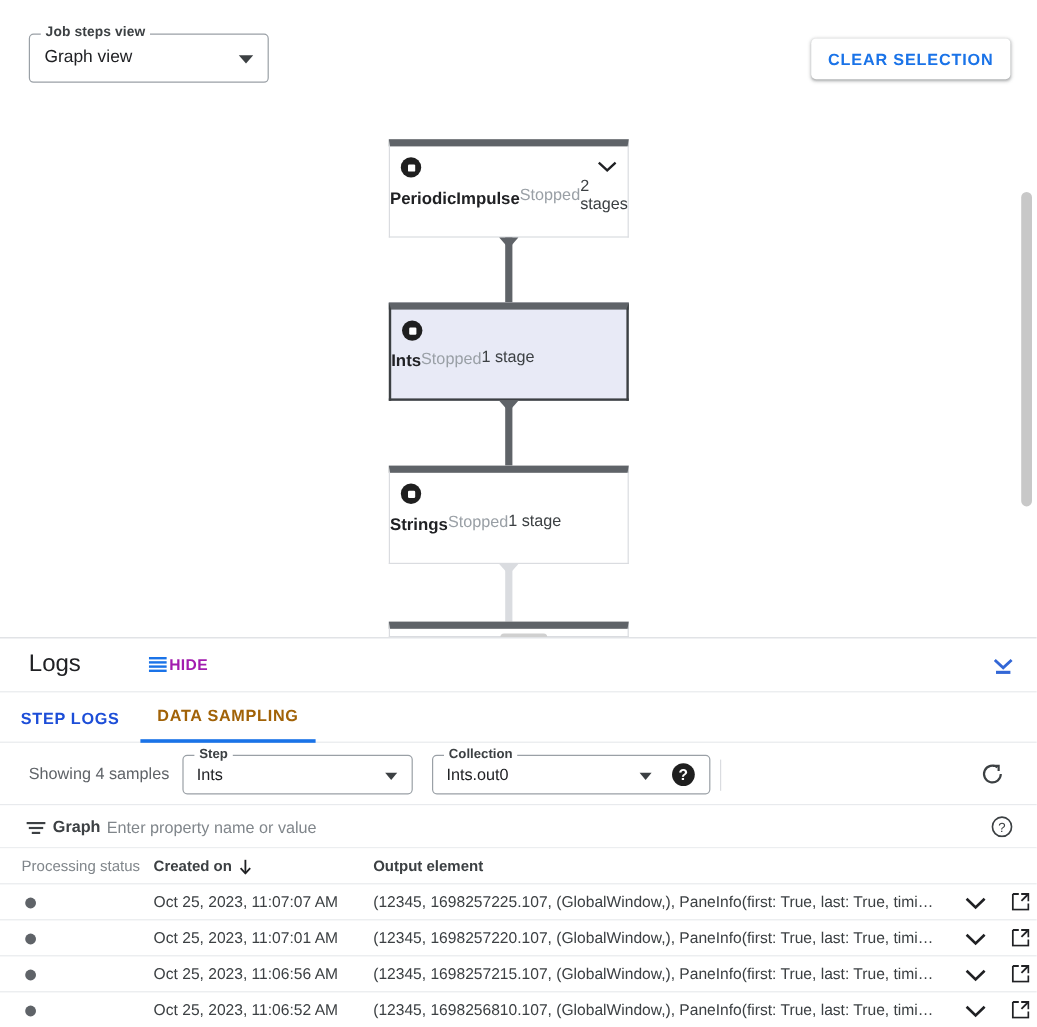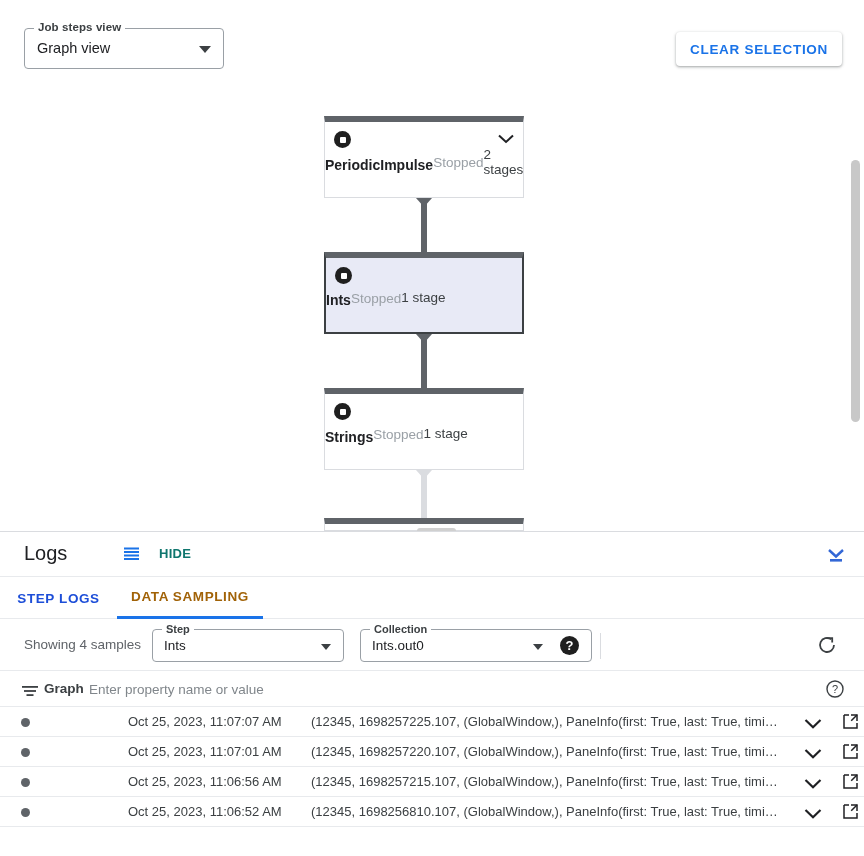--- a/index.html
+++ b/index.html
@@ -106,22 +106,22 @@
     background: #fff; border-top: 1px solid #dadce0;
   }
   .logs-header {
     position: relative; height: 45px; border-bottom: 1px solid #e8eaed;
   }
   .logs-title {
     position: absolute; left: 24px; top: 10px; font-size: 20px; color: #202124;
   }
   .hide-btn {
     position: absolute; left: 124px; top: 14px;
-    display: flex; align-items: center; gap: 20px;
-    color: #0f766e; font-size: 13px; font-weight: bold;
+    display: flex; align-items: center; gap: 2px;
+    color: #a21caf; font-size: 13px; font-weight: bold;
     letter-spacing: .3px; cursor: pointer;
   }
   .hide-icon { display: block; width: 15px; height: 13px; }
   .collapse-btn {
     position: absolute; right: 16px; top: 11px; width: 24px; height: 24px;
     cursor: pointer;
   }
 
   .tabs {
     position: relative; height: 42px; border-bottom: 1px solid #e8eaed;
@@ -359,20 +359,33 @@
       <input class="filter-input" type="text" placeholder="Enter property name or value" style="">
       <span class="filter-help">
         <svg width="18" height="18" viewBox="0 0 18 18">
           <circle cx="9" cy="9" r="8" fill="none" stroke="#3c4043" stroke-width="1.4"></circle>
           <text x="9" y="13" font-size="11" font-family="Liberation Sans, sans-serif" fill="#3c4043" text-anchor="middle">?</text>
         </svg>
       </span>
     </div>
 
     <div class="table">
+      <div class="thead">
+        <span class="th th-status">Processing status</span>
+        <span class="th th-created">
+          <span>Created on</span>
+          <span class="sort-arrow">
+            <svg width="11" height="13" viewBox="0 0 11 13">
+              <line x1="5.5" y1="0.5" x2="5.5" y2="11" stroke="#202124" stroke-width="1.5"></line>
+              <polyline points="1.5,7.5 5.5,11.8 9.5,7.5" fill="none" stroke="#202124" stroke-width="1.5"></polyline>
+            </svg>
+          </span>
+        </span>
+        <span class="th th-output">Output element</span>
+      </div>
 
       <div id="rows">
           <div class="trow">
             <span class="cell-status"></span>
             <span class="cell-created">Oct 25, 2023, 11:07:07 AM</span>
             <span class="cell-output">(12345, 1698257225.107, (GlobalWindow,), PaneInfo(first: True, last: True, timing…</span>
             <span class="cell-expand"><svg width="18" height="12" viewBox="0 0 18 12">
                 <path d="M1.5 2 L9 9.2 L16.5 2" fill="none" stroke="#202124" stroke-width="2.2"></path>
               </svg></span>
             <span class="cell-open"><svg width="15" height="15" viewBox="0 0 15 15">

